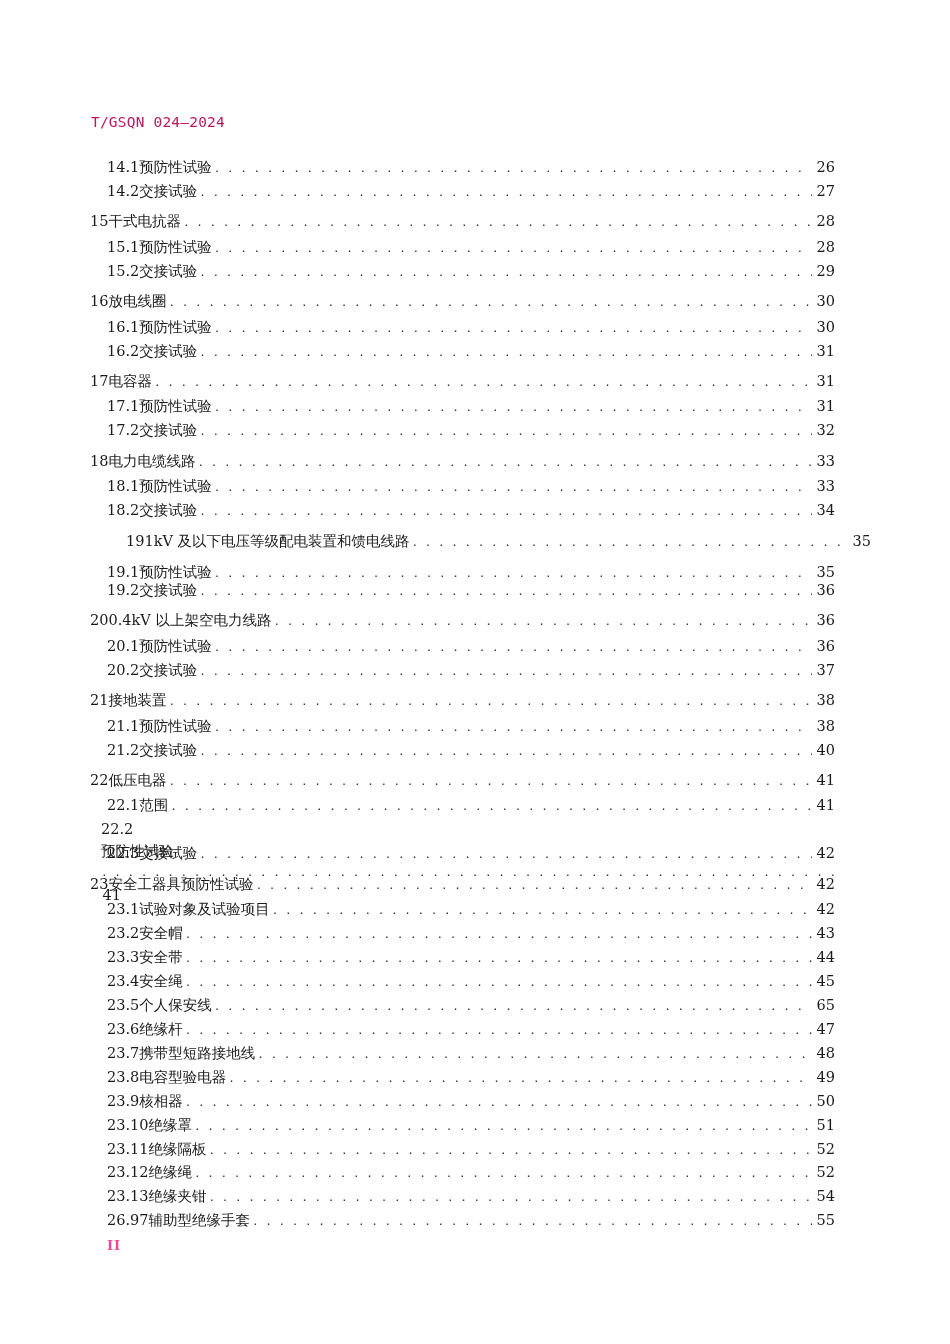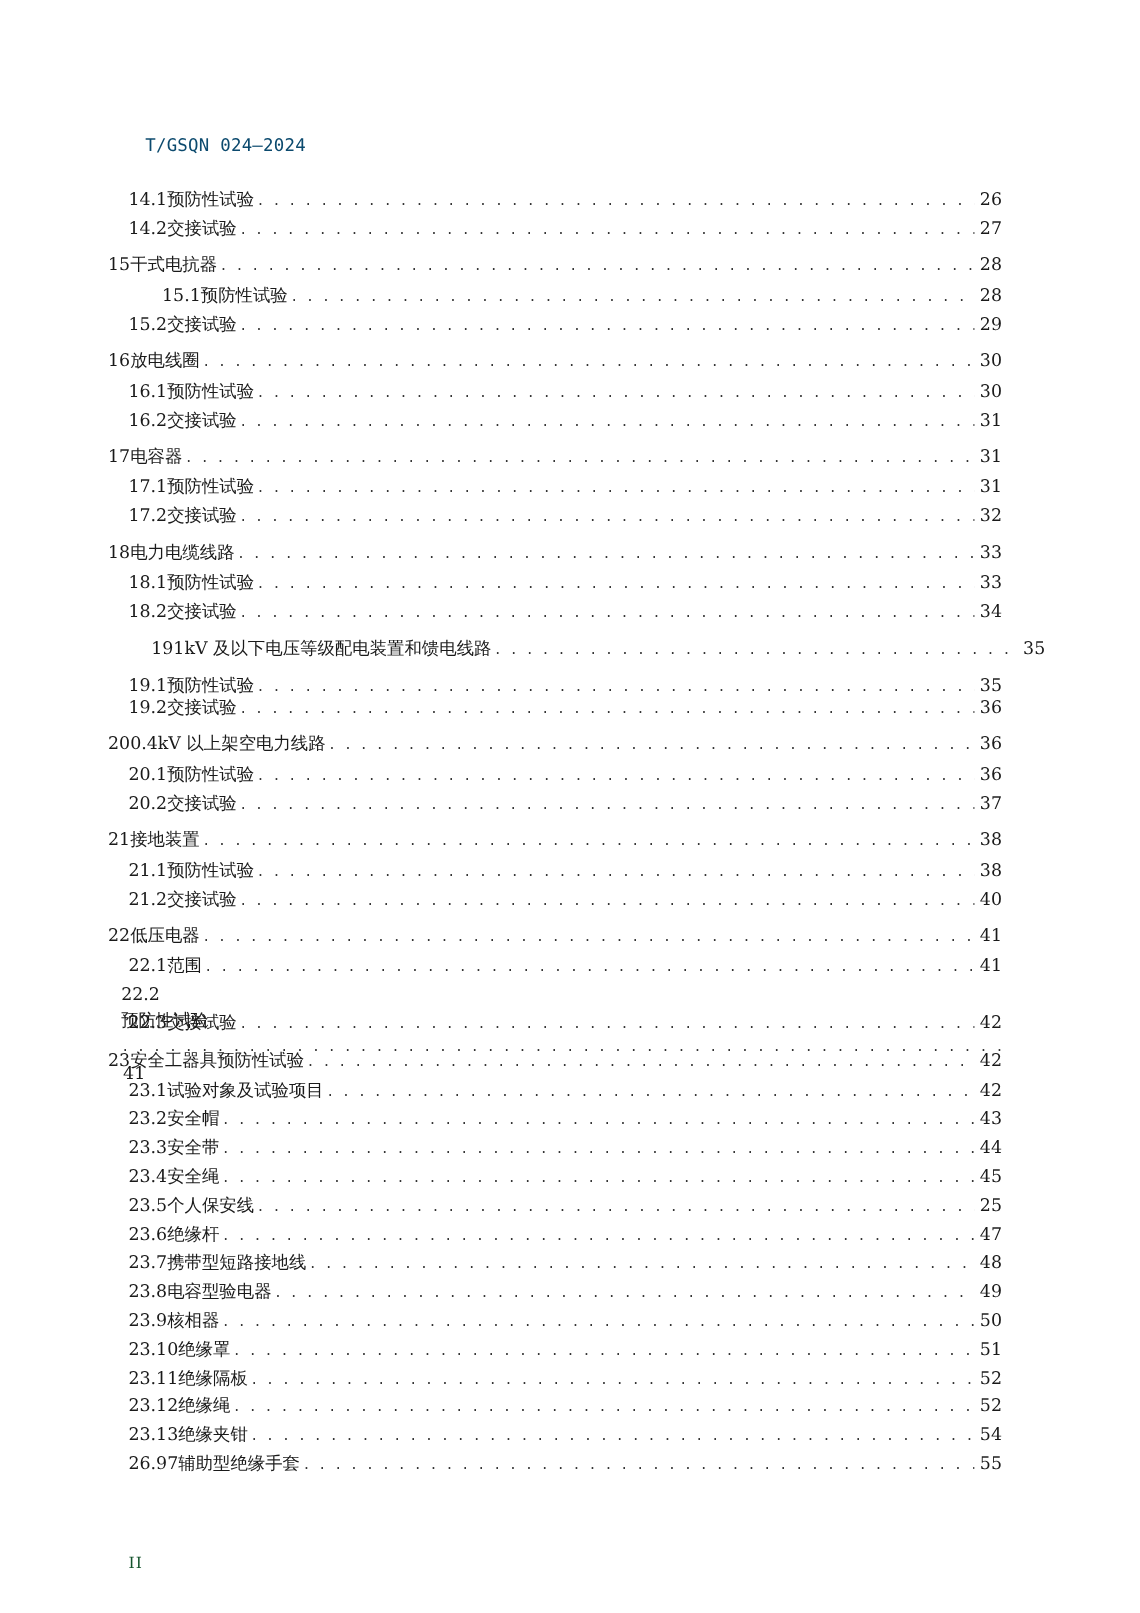--- a/index.html
+++ b/index.html
@@ -4,21 +4,21 @@
   <style>
     html, body { margin: 0; padding: 0; background: #ffffff; }
     body {
       width: 950px; height: 1344px; position: relative; overflow: hidden;
       font-family: "DejaVu Serif", "Liberation Serif", serif;
       color: #1a1a1a;
     }
     .header {
       position: absolute; left: 91px; top: 114px;
       font-family: "DejaVu Sans Mono", "Liberation Mono", monospace;
-      font-size: 14.5px; letter-spacing: 0.2px; color: #0c4a6e; margin-left: 30px;
+      font-size: 14.5px; letter-spacing: 0.2px; color: #be185d;
     }
     .toc { position: absolute; left: 0; top: 0; width: 950px; }
     .row {
       position: absolute; left: 0; width: 950px; height: 22px;
       font-size: 14.5px; line-height: 22px;
     }
     .row .inner {
       position: absolute; right: 115px; display: flex; align-items: baseline;
       white-space: nowrap; overflow: hidden;
     }
@@ -28,22 +28,22 @@
       flex: 1 1 auto; overflow: hidden; white-space: nowrap;
       letter-spacing: 3.1px; color: #333; margin: 0 3px 0 2px;
       font-family: "DejaVu Sans Mono", monospace; font-size: 11px;
     }
     .leader::before {
       content: ". . . . . . . . . . . . . . . . . . . . . . . . . . . . . . . . . . . . . . . . . . . . . . . . . . . . . . . . . . . . . . . . . . . . . . . . . . . . . . . . . . . . . . . . . . . . . . . . . . . . . . . . . . . . . . . . . . . . . . . . . . . . . . . . . . . . . . . . . . . . . . . . . . . . . . . . . . . . . . . . . . . . . . . . . . . .";
       letter-spacing: 0px;
     }
     .page { display: inline-block; min-width: 20px; text-align: right; }
     .footer {
-      position: absolute; left: 107px; top: 1296px;
-      font-size: 13px; color: #14532d; letter-spacing: 1px;
+      position: absolute; left: 107px; top: 1238px;
+      font-size: 13px; color: #ec4899; letter-spacing: 1px; font-weight: bold;
     }
   </style>
 </head>
 <body>
 
 <div class="header">T/GSQN 024—2024</div>
 
 <div class="toc" id="toc">
     <div class="row" style="top: 156px;">
       <div class="inner" style="left: 107px;">
@@ -64,21 +64,21 @@
     <div class="row" style="top: 210px;">
       <div class="inner" style="left: 90px;">
         <span class="num" style="width: 35px;">15</span>
         <span class="title">干式电抗器</span>
         <span class="leader"></span>
         <span class="page">28</span>
       </div>
     </div>
     <div class="row" style="top: 236px;">
       <div class="inner" style="left: 107px;">
-        <span class="num" style="width: 51px; margin-left: 28px;">15.1</span>
+        <span class="num" style="width: 51px;">15.1</span>
         <span class="title">预防性试验</span>
         <span class="leader"></span>
         <span class="page">28</span>
       </div>
     </div>
     <div class="row" style="top: 260px;">
       <div class="inner" style="left: 107px;">
         <span class="num" style="width: 51px;">15.2</span>
         <span class="title">交接试验</span>
         <span class="leader"></span>
@@ -299,21 +299,21 @@
         <span class="title">安全绳</span>
         <span class="leader"></span>
         <span class="page">45</span>
       </div>
     </div>
     <div class="row" style="top: 994px;">
       <div class="inner" style="left: 107px;">
         <span class="num" style="width: 51px;">23.5</span>
         <span class="title">个人保安线</span>
         <span class="leader"></span>
-        <span class="page">25</span>
+        <span class="page">65</span>
       </div>
     </div>
     <div class="row" style="top: 1018px;">
       <div class="inner" style="left: 107px;">
         <span class="num" style="width: 51px;">23.6</span>
         <span class="title">绝缘杆</span>
         <span class="leader"></span>
         <span class="page">47</span>
       </div>
     </div>

